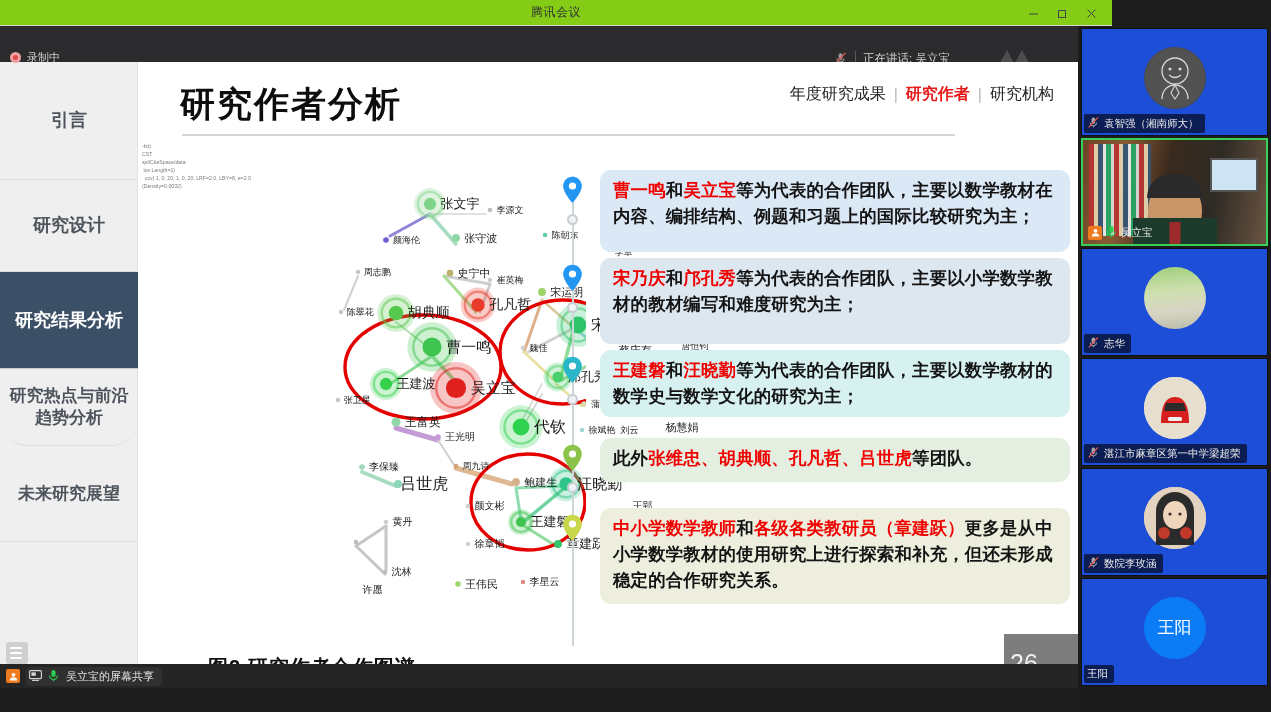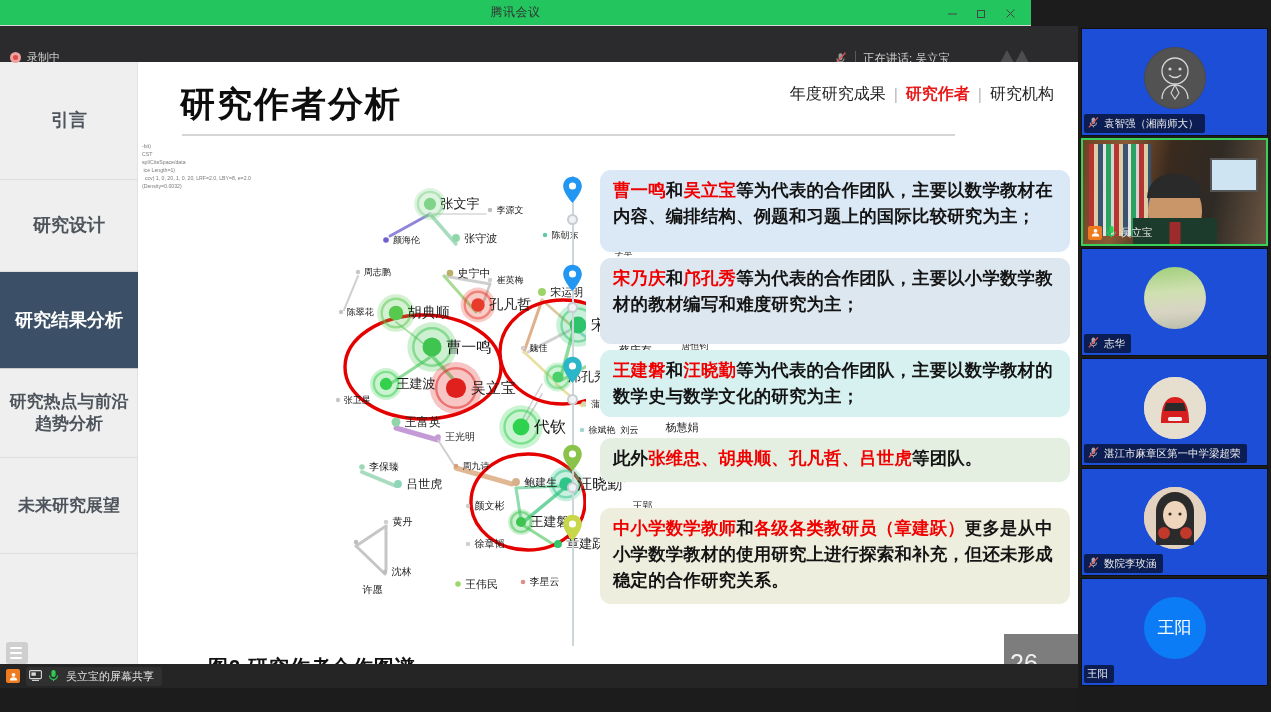--- a/index.html
+++ b/index.html
@@ -6,22 +6,22 @@
   html, body {
     width: 1271px; height: 712px;
     overflow: hidden;
     font-family: "Liberation Sans", "DejaVu Sans", sans-serif;
     background: #1c1c1c;
   }
   .app { position: relative; width: 1271px; height: 712px; }
 
   
   .titlebar {
-    position: absolute; left:0; top:0; width:1031px; height:26px;
-    background:#22c55e; border-bottom:1px solid #d8d8d8;
+    position: absolute; left:0; top:0; width:1112px; height:26px;
+    background:#84cc16; border-bottom:1px solid #d8d8d8;
     display:flex; align-items:center; justify-content:center;
   }
   .titlebar .title { font-size:12px; color:#333; letter-spacing:.5px; }
   .win-ctrls { position:absolute; right:6px; top:0; height:26px; display:flex; align-items:center; }
   .win-ctrls .wb {
     width:29px; height:26px; display:flex; align-items:center; justify-content:center;
     font-size:12px; color:#444; cursor:default;
   }
   .win-ctrls .wb svg { display:block; }
 
@@ -240,21 +240,21 @@
       <div class="rail-item" style="height:118px;">
         <span>引言</span>
       </div>
       <div class="rail-item" style="height:92px;">
         <span>研究设计</span>
       </div>
       <div class="rail-item active" style="height:96px;">
         <span>研究结果分析</span>
         <span class="arrow"></span>
       </div>
-      <div class="rail-item" style="height:90px;">
+      <div class="rail-item" style="height:78px;border-radius:27px;">
         <span style="font-size:17px">研究热点与前沿趋势分析</span>
       </div>
       <div class="rail-item" style="height:96px;">
         <span style="font-size:17px">未来研究展望</span>
       </div>
       <div class="rail-menu-ico">
           <i></i>
           <i></i>
           <i></i>
         </div>
@@ -439,21 +439,21 @@
             <div class="nodelabel" style="left: 322px; top: 265px; font-size: 10px;">王光明</div>
             <div class="nodelabel" style="left: 463.9px; top: 258px; font-size: 9px;">徐斌艳</div>
             <div class="nodelabel" style="left: 491.4px; top: 258px; font-size: 9px;">刘云</div>
             <div class="nodelabel" style="left: 544.1px; top: 255px; font-size: 11px;">杨慧娟</div>
             <div class="nodelabel" style="left: 522.4px; top: 293px; font-size: 10px;">朱维宗</div>
             <div class="nodelabel" style="left: 246px; top: 295px; font-size: 10px;">李保臻</div>
             <div class="nodelabel" style="left: 337.9px; top: 294px; font-size: 9px;">周九诗</div>
             <div class="nodelabel" style="left: 402.7px; top: 310px; font-size: 11px;">鲍建生</div>
             <div class="nodelabel" style="left: 461.7px; top: 312px; font-size: 15px;">汪晓勤</div>
             <div class="nodelabel" style="left: 487.4px; top: 306px; font-size: 9px;">吴骏</div>
-            <div class="nodelabel" style="left: 286.2px; top: 312px; font-size: 12px;">吕世虎</div>
+            <div class="nodelabel" style="left: 286.2px; top: 312px; font-size: 16px;">吕世虎</div>
             <div class="nodelabel" style="left: 351.4px; top: 334px; font-size: 10px;">颜文彬</div>
             <div class="nodelabel" style="left: 504.4px; top: 334px; font-size: 10px;">王郢</div>
             <div class="nodelabel" style="left: 264.4px; top: 350px; font-size: 10px;">黄丹</div>
             <div class="nodelabel" style="left: 411.9px; top: 350px; font-size: 13px;">王建磐</div>
             <div class="nodelabel" style="left: 542.1px; top: 355px; font-size: 13px;">王奇平</div>
             <div class="nodelabel" style="left: 234.4px; top: 370px; font-size: 10px; margin-top: 48px;">许愿</div>
             <div class="nodelabel" style="left: 351.4px; top: 372px; font-size: 10px;">徐章韬</div>
             <div class="nodelabel" style="left: 447.7px; top: 372px; font-size: 13px;">章建跃</div>
             <div class="nodelabel" style="left: 482.3px; top: 392px; font-size: 9px;">胡晋宾</div>
             <div class="nodelabel" style="left: 263.4px; top: 400px; font-size: 10px;">沈林</div>

